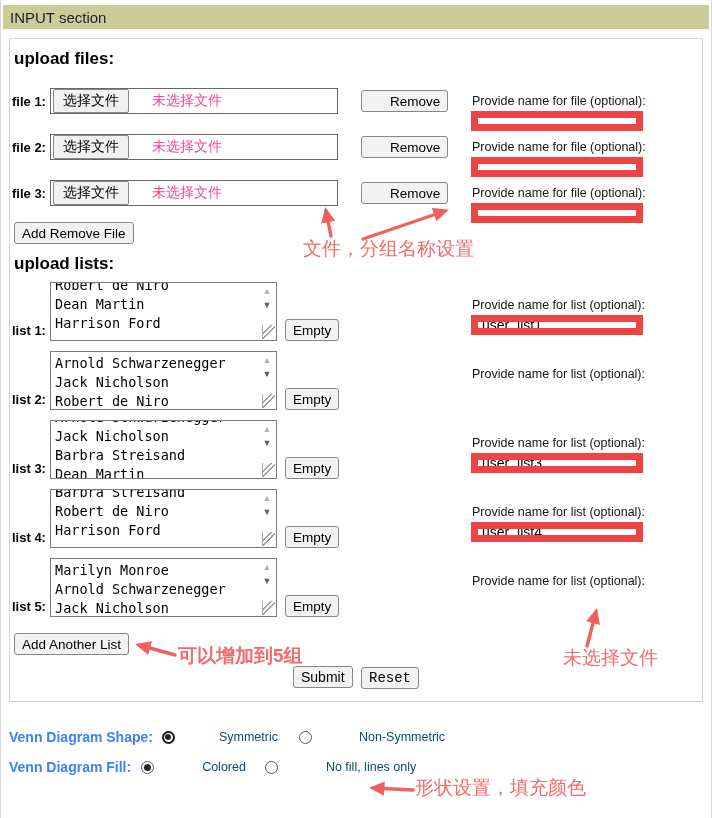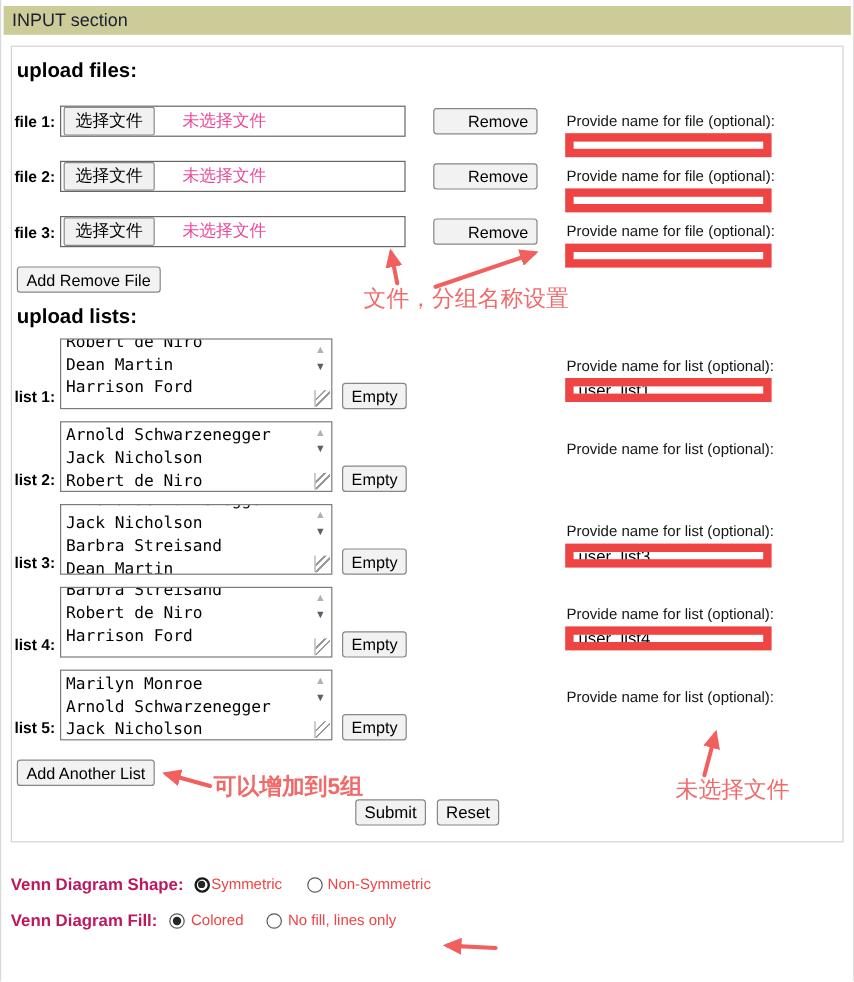--- a/index.html
+++ b/index.html
@@ -59,33 +59,33 @@
   .sb .up { color:#b1b1b1; font-size:9px; line-height:9px; }
   .sb .dn { color:#5d5d70; font-size:9px; line-height:9px; margin-top:5px; }
   .grip { position:absolute; right:1px; bottom:1px; width:13px; height:14px;
           border-left:1px solid #ababab;
           background:linear-gradient(135deg, transparent 0 5px, #9a9a9a 5px 6.5px,
                      transparent 6.5px 9px, #9a9a9a 9px 10.5px, transparent 10.5px); }
   .empty-btn { margin-left:8px; }
 
   .submit-row { text-align:center; margin-top:11px; }
   .submit-row .btn { font-size:14px; }
-  .submit-row .btn + .btn { margin-left:4px; }
+  .submit-row .btn + .btn { margin-left:4px;font-family:Liberation Mono, monospace; }
 
   
   .venn-row { display:flex; align-items:center; padding-left:8px; }
   .venn-row.shape { margin-top:27px; }
   .venn-row.fill  { margin-top:14px; }
-  .venn-label { font-weight:bold; font-size:14px; color:#be185d; }
+  .venn-label { font-weight:bold; font-size:14px; color:#3b82f6; }
   .radio { display:inline-block; width:13px; height:13px; border:1.5px solid #5a5a5a;
            border-radius:50%; background:#fff; position:relative; flex:none; }
   .radio.sel::after { content:''; position:absolute; inset:2px; background:#262626; border-radius:50%; }
   .radio.focus { border:2px solid #1a1a1a; }
   .radio.focus::after { inset:1.5px; }
-  .opt-label { font-size:12.5px; color:#ef4444; }
+  .opt-label { font-size:12.5px; color:#0c4a6e;padding-left:43px; }
 
   
   .note { position:absolute; font-size:19px; color:#f16a6a; white-space:nowrap; z-index:6; }
   .note1 { left:302px; top:236px; }
   .note2 { left:177px; top:643px;font-weight:bold; }
   .note3 { left:562px; top:645px; }
   .note4 { left:414px; top:775px; }
   svg.arrows { position:absolute; left:0; top:0; z-index:5; pointer-events:none; }
 </style>
 </head>
@@ -260,20 +260,21 @@
     <span class="venn-label">Venn Diagram Fill:</span>
     <span class="radio sel" style="margin-left:10px;"></span>
     <span class="opt-label" style="margin-left:5px;">Colored</span>
     <span class="radio" style="margin-left:19px;"></span>
     <span class="opt-label" style="margin-left:5px;">No fill, lines only</span>
   </div>
 
   <div class="note note1">文件，分组名称设置</div>
   <div class="note note2">可以增加到5组</div>
   <div class="note note3">未选择文件</div>
+  <div class="note note4">形状设置，填充颜色</div>
 
   <svg class="arrows" width="712" height="818" viewBox="0 0 712 818">
     <defs>
       <marker id="ah" markerWidth="4.6" markerHeight="4.2" refX="3.4" refY="2.1" orient="auto">
         <path d="M0,0 L4.6,2.1 L0,4.2 Z" fill="#f25f5f"></path>
       </marker>
     </defs>
     <g stroke="#f25f5f" stroke-width="3.4" fill="none" stroke-linecap="round">
       <path d="M330,236 L325,211" marker-end="url(#ah)"></path>
       <path d="M362,239 L444,211" marker-end="url(#ah)"></path>

